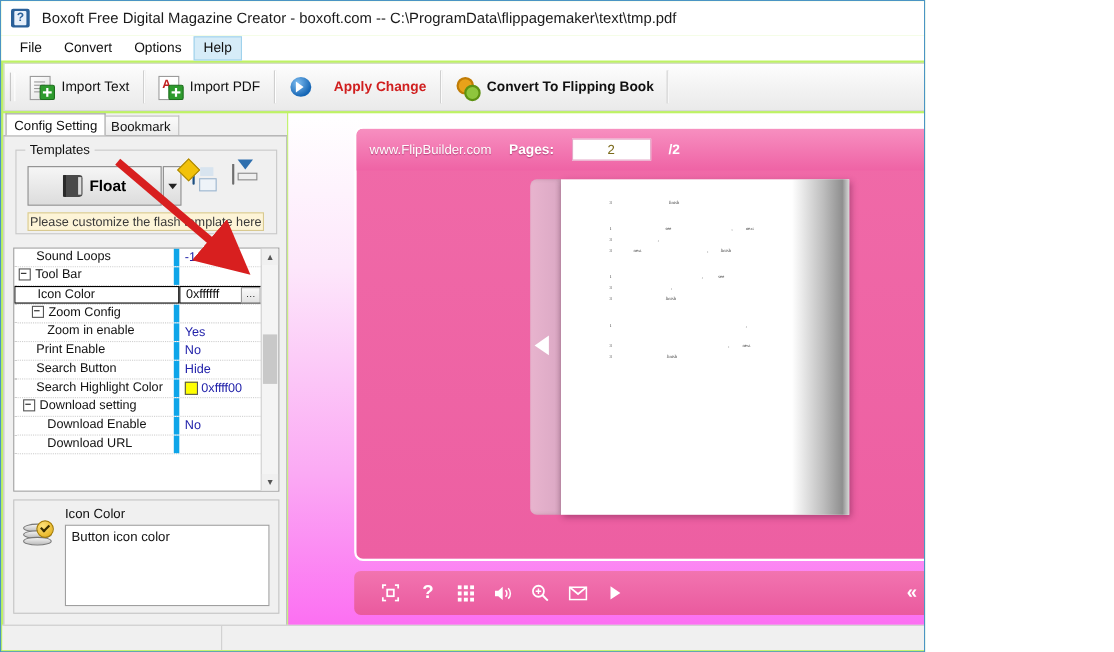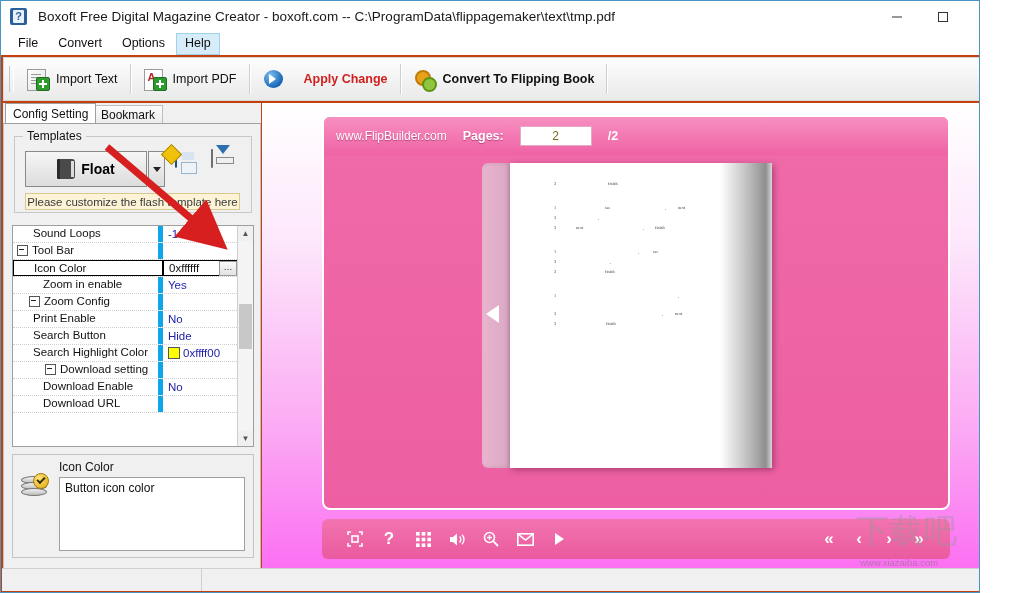--- a/index.html
+++ b/index.html
@@ -4,22 +4,22 @@
 <style>
   html, body {
     margin: 0; padding: 0;
     width: 1013px; height: 593px;
     overflow: hidden;
     font-family: "Liberation Sans", sans-serif;
     background: #ffffff;
   }
   #app {
     position: relative;
-    width: 980px; height: 593px;
-    background: #c2410c;
+    width: 841px; height: 593px;
+    background: #bef264;
     border: 1px solid #4a94c4;
     box-sizing: border-box;
     overflow: hidden;
   }
 
   
   #titlebar {
     position: absolute; left: 0; top: 0;
     width: 1011px; height: 31px;
     background: #ffffff;
@@ -482,29 +482,29 @@
               </div>
             </div>
             <div class="prow sel">
               <div class="pname lvl1"><span>Icon Color</span></div>
               <div class="pval black row-editing" style="background: rgb(255, 255, 255);">
                 <span>0xffffff</span>
                 <span class="ellipsis-btn">…</span>
               </div>
             </div>
             <div class="prow">
+              <div class="pname lvl1" style="padding-left: 16px;"><span class="expander"></span><span>Zoom Config</span></div>
+              <div class="pval">
+                <span></span>
+              </div>
+            </div>
+            <div class="prow">
               <div class="pname lvl2"><span>Zoom in enable</span></div>
               <div class="pval">
                 <span>Yes</span>
-              </div>
-            </div>
-            <div class="prow">
-              <div class="pname lvl1" style="padding-left: 16px;"><span class="expander"></span><span>Zoom Config</span></div>
-              <div class="pval">
-                <span></span>
               </div>
             </div>
             <div class="prow">
               <div class="pname lvl1"><span>Print Enable</span></div>
               <div class="pval">
                 <span>No</span>
               </div>
             </div>
             <div class="prow">
               <div class="pname lvl1"><span>Search Button</span></div>
@@ -513,21 +513,21 @@
               </div>
             </div>
             <div class="prow">
               <div class="pname lvl1"><span>Search Highlight Color</span></div>
               <div class="pval">
                 <span class="swatch" style="background: rgb(255, 255, 0);"></span>
                 <span>0xffff00</span>
               </div>
             </div>
             <div class="prow">
-              <div class="pname lvl1" style="padding-left: 32px;"><span class="expander"></span><span>Download setting</span></div>
+              <div class="pname lvl1" style="padding-left: 8px;"><span class="expander"></span><span>Download setting</span></div>
               <div class="pval">
                 <span></span>
               </div>
             </div>
             <div class="prow">
               <div class="pname lvl2"><span>Download Enable</span></div>
               <div class="pval">
                 <span>No</span>
               </div>
             </div>

